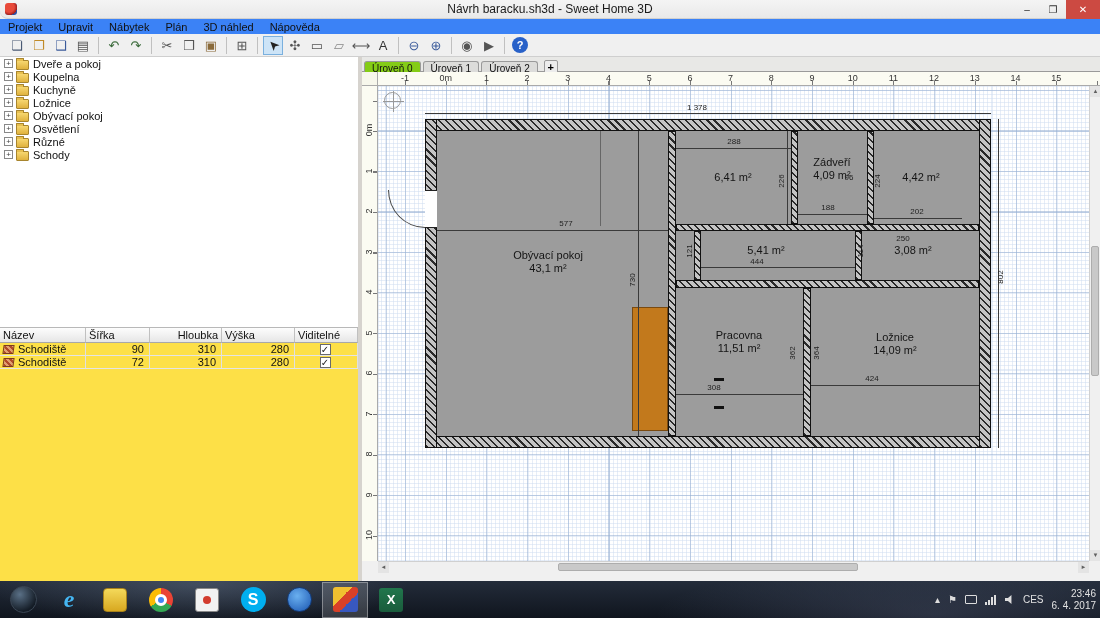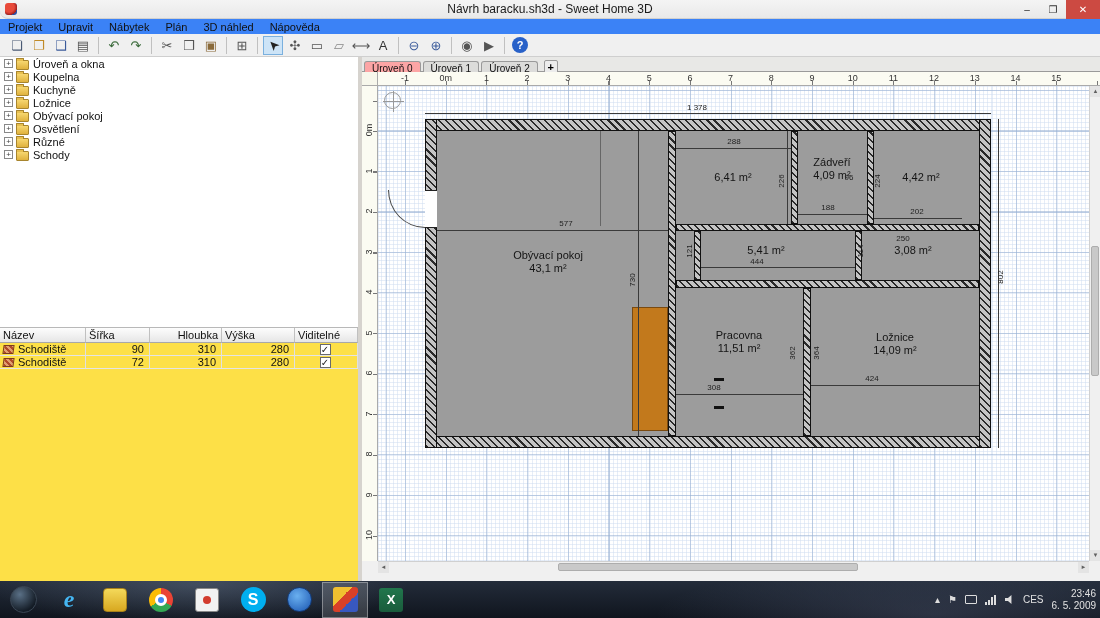--- a/index.html
+++ b/index.html
@@ -41,21 +41,21 @@
   .fr-cell.ctr { justify-content:center; }
   .stair-ico { width:11px; height:9px; background:repeating-linear-gradient(45deg,#b24a2a 0 2px,#e0a070 2px 4px); border:1px solid #7a3a20; transform:skewX(-8deg); margin-right:4px; flex:0 0 11px; }
   .cbx { width:11px; height:11px; border:1px solid #6a6a6a; background:#fff; font-size:10px; line-height:10px; color:#222; text-align:center; }
 
   .vdivider { position:absolute; left:358px; top:57px; width:4px; height:524px; background:#d6d3ce; }
 
   
   .plan-pane { position:absolute; left:362px; top:57px; width:738px; height:524px; background:#f0f0f0; }
   .tabsbar { position:absolute; left:0; top:0; width:738px; height:15px; background:#e8e8e6; border-bottom:1px solid #9a9a9a; padding-left:2px; }
   .tab { display:inline-block; padding:1px 7px 2px; font-size:10px; color:#111; border:1px solid #9a9a9a; border-bottom:none; border-radius:3px 3px 0 0; background:#dcdcda; margin-right:2px; position:relative; top:1px; }
-  .tab.selected { background:#fca5a5; }
+  .tab.selected { background:#84cc16; }
   .tab-add { display:inline-block; width:14px; text-align:center; font-size:11px; font-weight:bold; border:1px solid #9a9a9a; background:#ececec; border-radius:2px; margin-left:4px; position:relative; top:0; }
 
   .ruler-corner { position:absolute; left:0; top:15px; width:16px; height:14px; background:#f7f7ec; border-right:1px solid #aaa; border-bottom:1px solid #aaa; }
   .hruler { position:absolute; left:16px; top:15px; width:722px; height:14px; background:#fbfbf2; border-bottom:1px solid #aaa; overflow:hidden; }
   .hruler::after { content:""; position:absolute; left:0; bottom:0; width:100%; height:4px; background:repeating-linear-gradient(to right, #777 0 1px, transparent 1px 40.7px); background-position:27px 0; }
   .hr-num { position:absolute; top:1px; width:18px; text-align:center; font-size:9px; color:#333; }
   .vruler { position:absolute; left:0; top:29px; width:16px; height:475px; background:#fbfbf2; border-right:1px solid #aaa; overflow:hidden; }
   .vruler::after { content:""; position:absolute; top:0; right:0; width:4px; height:100%; background:repeating-linear-gradient(to bottom, #777 0 1px, transparent 1px 40.5px); background-position:0 45px; }
   .vr-num { position:absolute; left:0; width:14px; text-align:center; font-size:9px; color:#333; transform:rotate(-90deg); }
 
@@ -208,21 +208,21 @@
       <div class="tsep"></div>
       <div class="tico help-badge">
         <span style="color: rgb(255, 255, 255);">?</span>
       </div>
     </div>
 
   <div class="catalog" id="catalog">
       <div class="cat-row">
         <div class="expand-box">+</div>
         <div class="folder"></div>
-        <div>Úroveň a okna</div>
+        <div>Dveře a pokoj</div>
       </div>
       <div class="cat-row">
         <div class="expand-box">+</div>
         <div class="folder"></div>
         <div>Koupelna</div>
       </div>
       <div class="cat-row">
         <div class="expand-box">+</div>
         <div class="folder"></div>
         <div>Kuchyně</div>
@@ -457,18 +457,18 @@
       <span class="bars">
           <i></i>
           <i></i>
           <i></i>
           <i></i>
         </span>
       <span class="speaker"></span>
       <span>CES</span>
       <div class="tray-clock">
         <div>23:46</div>
-        <div>6. 5. 2009</div>
+        <div>6. 4. 2017</div>
       </div>
     </div>
   </div>
 
 </div>
 
 </body></html>

